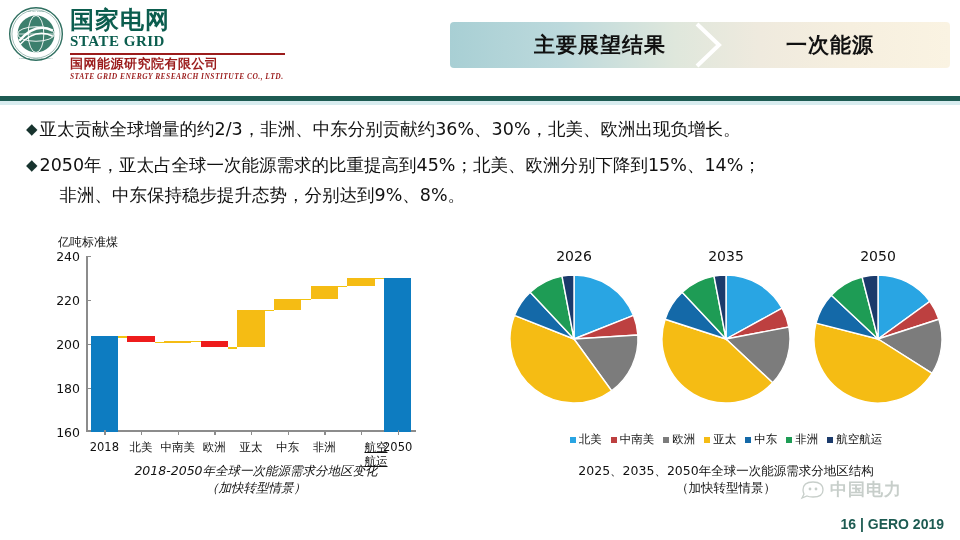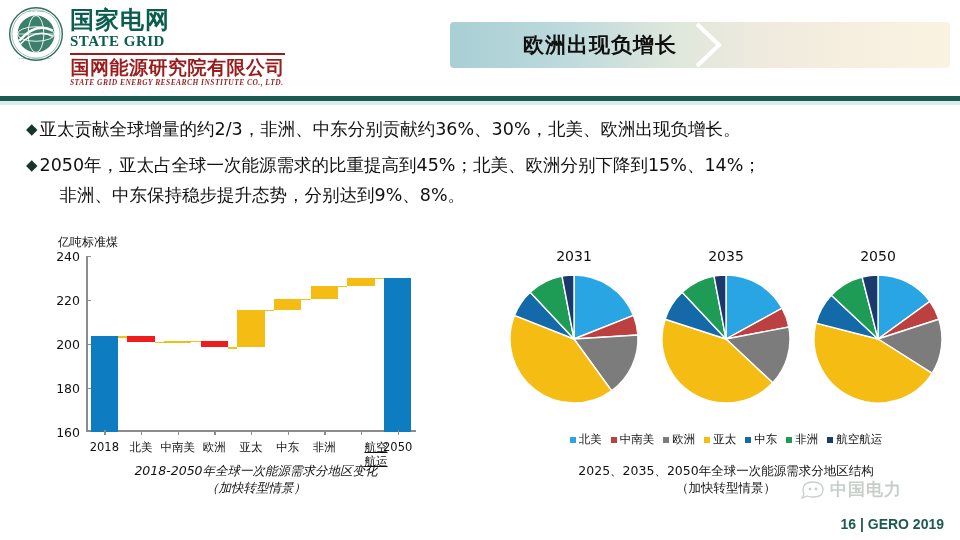--- a/index.html
+++ b/index.html
@@ -27,22 +27,22 @@
     letter-spacing: 1px; line-height: 1.05;
   }
   .en-big {
     font-family: "Liberation Serif", serif;
     font-size: 15px; font-weight: bold; color: #0b5d4e;
     letter-spacing: 0.5px; line-height: 1.15;
   }
   #logo-rule { height: 2px; background: #9b1c1c; margin: 3px 0 2px 0; width: 215px; }
   .cn-sub {
     font-family: "DejaVu Sans", sans-serif;
-    font-size: 19px; font-weight: bold; color: #9b1c1c;
-    letter-spacing: 0.5px; line-height: 1.1; text-align: right;
+    font-size: 13px; font-weight: bold; color: #9b1c1c;
+    letter-spacing: 0.5px; line-height: 1.1;
   }
   .en-sub {
     font-family: "Liberation Serif", serif;
     font-size: 7.5px; font-weight: bold; color: #9b1c1c;
     letter-spacing: 0.45px; line-height: 1.2; font-style: italic;
   }
 
   
   #banner {
     position: absolute; left: 450px; top: 22px;
@@ -198,21 +198,22 @@
         <div id="logo-rule"></div>
         <div class="cn-sub">国网能源研究院有限公司</div>
         <div class="en-sub">STATE GRID ENERGY RESEARCH INSTITUTE CO., LTD.</div>
       </div>
     </div>
 
     <div id="banner">
       <svg id="banner-chevron" viewBox="0 0 36 46" preserveAspectRatio="none">
         <path d="M4 2 L26 23 L4 44" fill="none" stroke="#ffffff" stroke-width="4"></path>
       </svg>
-      <div id="banner-left-label">欧洲出现负增长</div>
+      <div id="banner-left-label">主要展望结果</div>
+      <div id="banner-right-label">一次能源</div>
     </div>
 
     <div id="header-rule-dark"></div>
     <div id="header-rule-light"></div>
   </div>
 
   <div id="bullets">
     <div class="bullet">
       <span class="bullet-mark">◆</span>
       <span class="bullet-body">亚太贡献全球增量的约2/3，非洲、中东分别贡献约36%、30%，北美、欧洲出现负增长。</span>
@@ -278,21 +279,21 @@
       <div class="wf-xtickmark" style="left: 298.333px;"></div>
       <div class="wf-xlabel" style="left: 298.333px; top: 206px;">非洲</div>
       <div class="wf-xtickmark" style="left: 335px;"></div>
       <div class="wf-xlabel" style="left: 350px; top: 206px; text-decoration: underline;">航空<br>航运</div>
       <div class="wf-xtickmark" style="left: 371.667px;"></div>
       <div class="wf-xlabel" style="left: 371.667px; top: 206px;">2050</div>
     </div>
 
   <div id="pie-panel">
     <div id="pie-titles">
-        <div class="pie-title" style="left: 78px;">2031</div>
+        <div class="pie-title" style="left: 78px;">2026</div>
         <div class="pie-title" style="left: 230px;">2035</div>
         <div class="pie-title" style="left: 382px;">2050</div>
       </div>
     <div id="pie-figures">
         <div class="pie-wrap" style="left: 78px;"><svg width="134" height="134" viewBox="0 0 134 134">
             <path d="M 67 67 L 67 3 A 64 64 0 0 1 126.50569509684809 43.440028628180606 Z" fill="#29a5e3" stroke="#ffffff" stroke-width="1.4"></path>
             <path d="M 67 67 L 126.50569509684809 43.440028628180606 A 64 64 0 0 1 130.8737106194094 62.98140675012394 Z" fill="#bd4040" stroke="#ffffff" stroke-width="1.4"></path>
             <path d="M 67 67 L 130.8737106194094 62.98140675012394 A 64 64 0 0 1 104.61825614671828 118.77708763999664 Z" fill="#7c7c7c" stroke="#ffffff" stroke-width="1.4"></path>
             <path d="M 67 67 L 104.61825614671828 118.77708763999664 A 64 64 0 0 1 7.4943049031519 43.44002862818064 Z" fill="#f5bc14" stroke="#ffffff" stroke-width="1.4"></path>
             <path d="M 67 67 L 7.4943049031519 43.44002862818064 A 64 64 0 0 1 23.188985220563907 20.346007845029675 Z" fill="#1469a8" stroke="#ffffff" stroke-width="1.4"></path>

